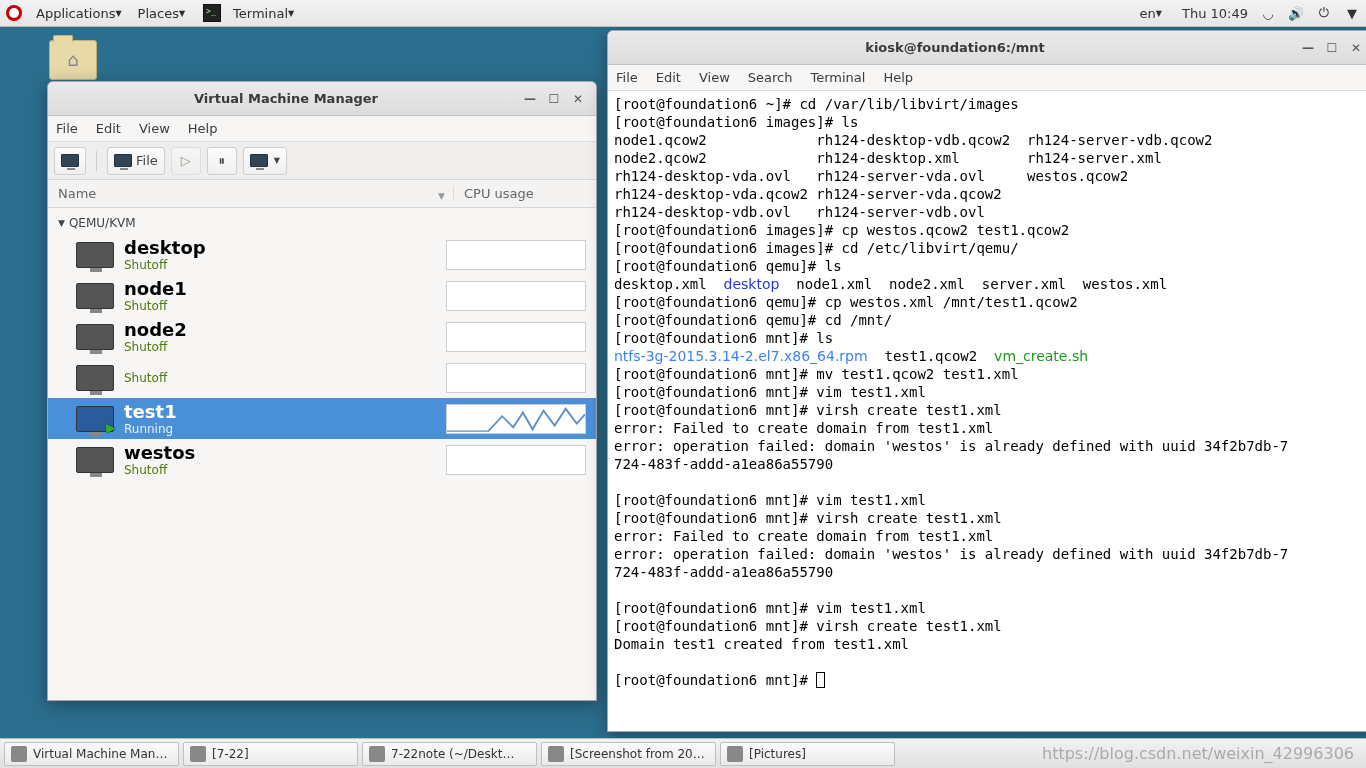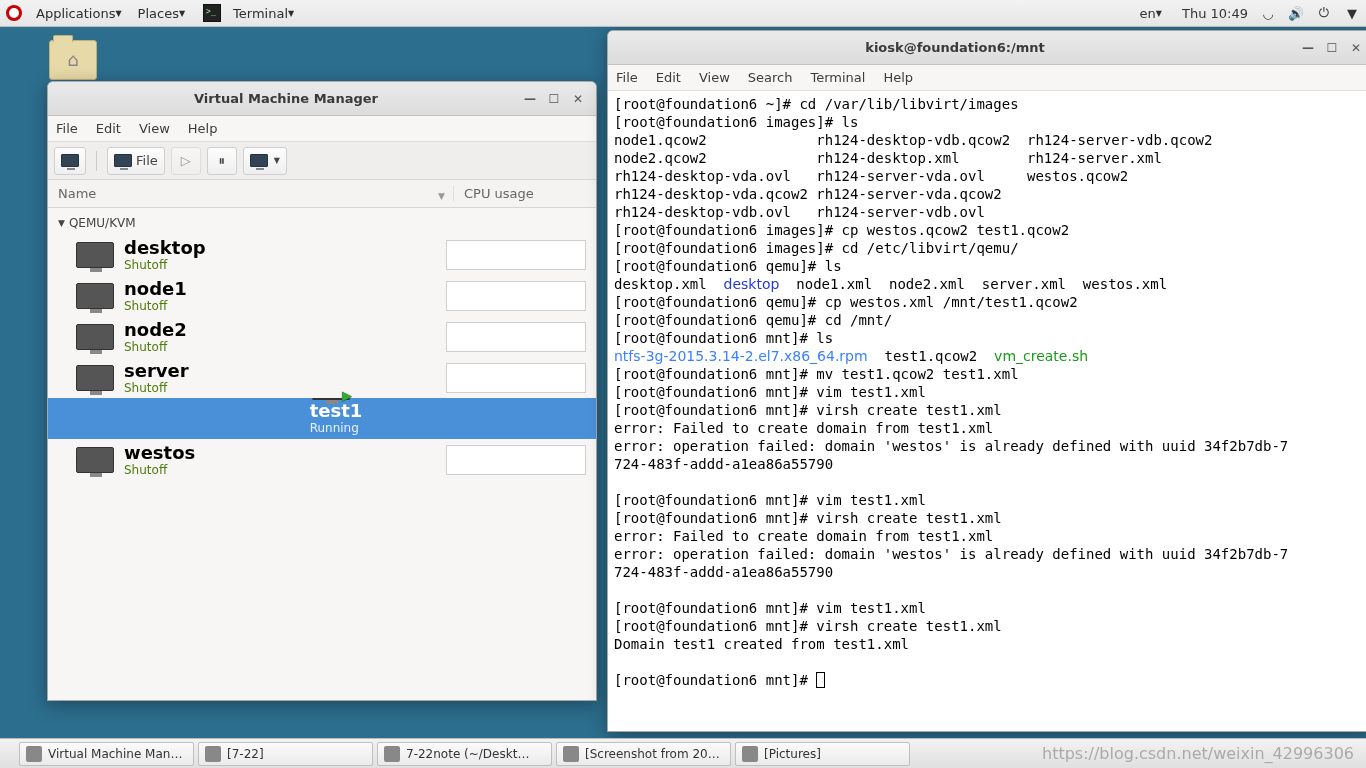--- a/index.html
+++ b/index.html
@@ -44,21 +44,21 @@
 .vmm .group .exp{font-size:9px;}
 .vmm .vm{display:flex;align-items:center;height:41px;padding-left:28px;}
 .vmm .vm .mon{width:38px;height:26px;background:#555;border:1px solid #333;border-radius:2px;margin-right:10px;position:relative;}
 .vmm .vm .mon::after{content:"";position:absolute;left:13px;bottom:-5px;width:12px;height:4px;background:#888;}
 .vmm .vm.running .mon{background:#2a5b9c;}
 .vmm .vm.running .mon::before{content:"▶";position:absolute;right:-3px;bottom:-4px;color:#3a3;font-size:13px;text-shadow:0 0 1px #000;}
 .vmm .vm .info{flex:0 0 322px;}
 .vmm .vm .info .nm{font-weight:bold;font-size:18px;}
 .vmm .vm .info .st{font-size:12px;color:#4d7c0f;}
 .vmm .vm .graph{flex:1;height:30px;border:1px solid #cfcfcf;margin-right:10px;background:#fff;}
-.vmm .vm.selected{background:#4a90d9;color:#fff;flex-direction:column;}
+.vmm .vm.selected{background:#4a90d9;color:#fff;}
 .vmm .vm.selected .info .st{color:#e6f0fb;}
 
 .term{left:607px;top:30px;width:768px;height:702px;z-index:60;}
 .term .body{background:#fff;font-family:"DejaVu Sans Mono",monospace;font-size:14px;line-height:18px;padding:4px 6px;color:#000;white-space:pre;overflow:hidden;height:calc(100% - 60px);}
 .term .body .blue{color:#2439d6;}
 .term .body .red{color:#3b82f6;}
 .term .body .green{color:#1a9a1a;}
 .term .body .cur{display:inline-block;width:9px;height:16px;border:1px solid #000;vertical-align:text-bottom;}
 
 .taskbar{position:absolute;left:0;right:0;bottom:0;height:30px;background:linear-gradient(#f2f2f2,#e0e0e0);border-top:1px solid #bbb;display:flex;align-items:center;padding:0 4px;gap:4px;z-index:200;}
@@ -184,21 +184,20 @@
           <div class="mon"></div>
           <div class="info">
             <div class="nm">node2</div>
             <div class="st">Shutoff</div>
           </div>
           <div class="graph"></div>
         </div>
         <div class="vm">
           <div class="mon"></div>
           <div class="info">
-            <div class="nm">server</div>
             <div class="st">Shutoff</div>
           </div>
           <div class="graph"></div>
         </div>
         <div class="vm running selected">
           <div class="mon"></div>
           <div class="info">
             <div class="nm">test1</div>
             <div class="st">Running</div>
           </div>
@@ -263,21 +262,21 @@
 
 [root@foundation6 mnt]# vim test1.xml
 [root@foundation6 mnt]# virsh create test1.xml
 Domain test1 created from test1.xml
 
 [root@foundation6 mnt]# <span class="cur"></span>
 </div>
 </div>
 
 <div class="taskbar">
-  <div id="task-list" style="display:flex;gap:4px;margin-left:15px;">
+  <div id="task-list" style="display:flex;gap:4px;">
       <div class="task">
         <div class="tico"></div>
         <span>Virtual Machine Man…</span>
       </div>
       <div class="task">
         <div class="tico"></div>
         <span>[7-22]</span>
       </div>
       <div class="task">
         <div class="tico"></div>

